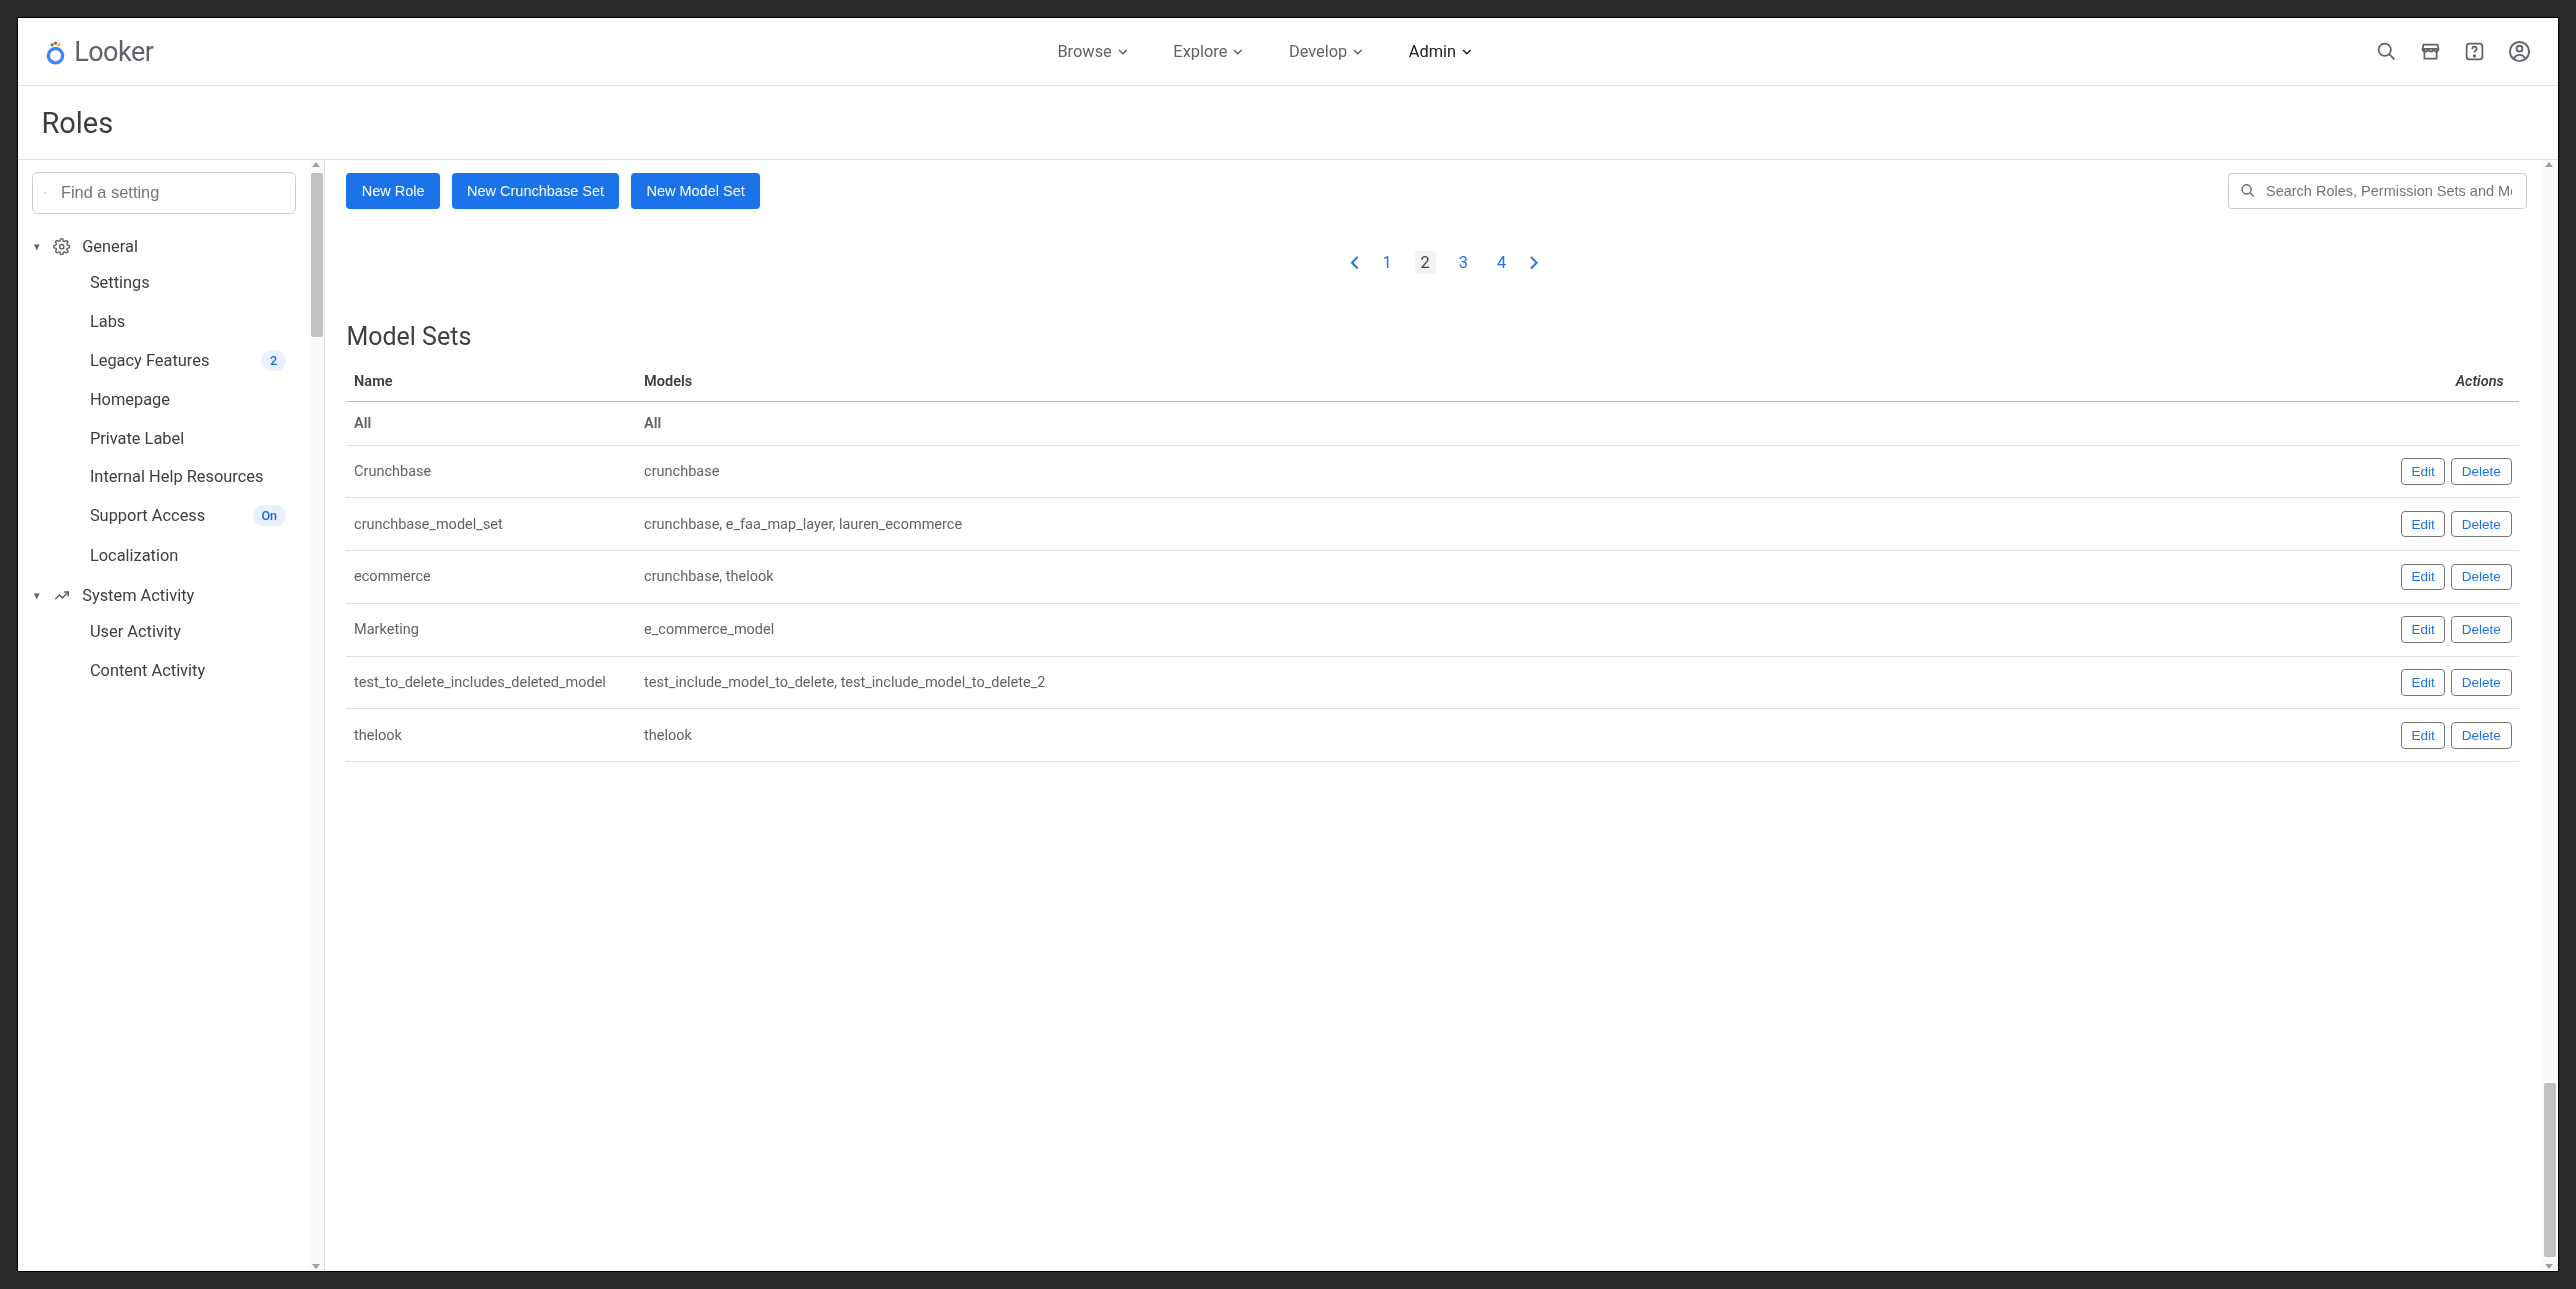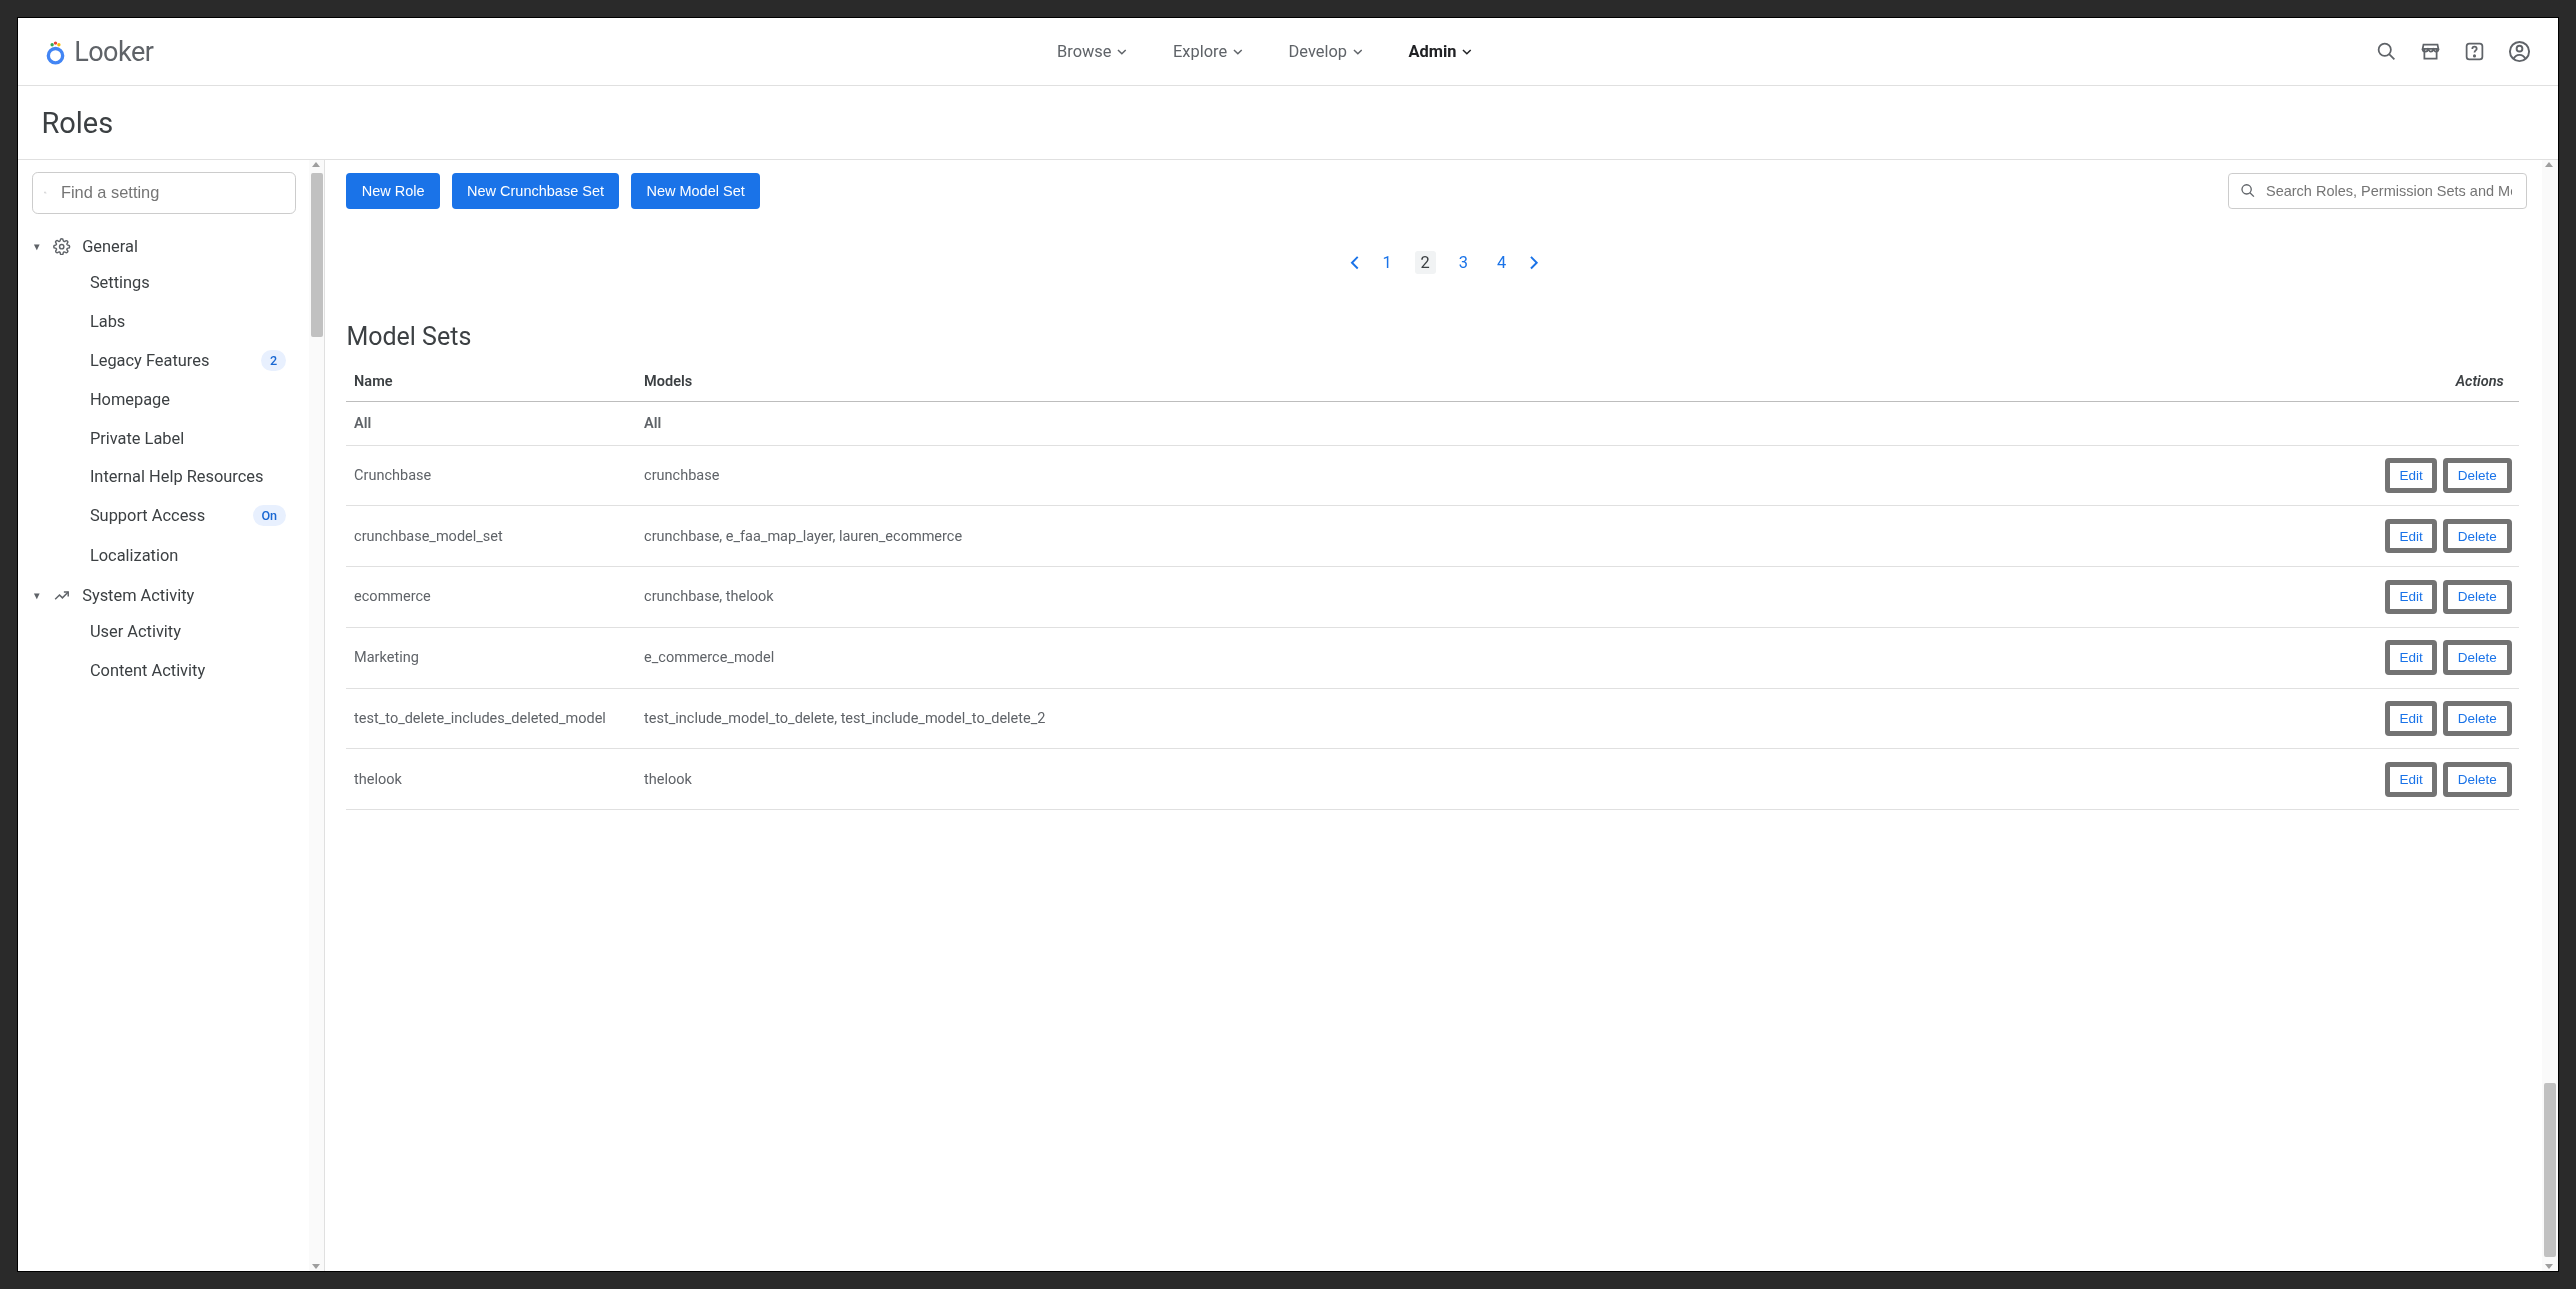--- a/index.html
+++ b/index.html
@@ -6,21 +6,21 @@
   html, body { margin: 0; padding: 0; height: 100%; font-family: -apple-system, BlinkMacSystemFont, "Segoe UI", Roboto, Helvetica, Arial, sans-serif; }
   body { background: #2a2a2a; padding: 17.4px; }
   .app-window { background: #fff; width: 100%; height: 100%; overflow: hidden; display: flex; flex-direction: column; border: 1px solid #000; }
   
   .topbar { height: 68px; border-bottom: 1px solid #e0e0e0; display: flex; align-items: center; padding: 0 27px; }
   .logo-wrap { display: flex; align-items: center; gap: 3.9px; }
   .logo-svg { width: 21px; height: 27px; }
   .brand { font-size: 27px; color: #5f6368; letter-spacing: -0.5px; margin-left: 3.9px; }
   .nav-center { flex: 1; display: flex; justify-content: center; gap: 46px; }
   .nav-item { color: #5f6368; font-size: 16.4px; display: flex; align-items: center; gap: 5.8px; cursor: pointer; }
-  .nav-item.active { color: #202124; font-weight: 700; }
+  .nav-item.active { color: #202124; font-weight: 400; }
   .nav-right { display: flex; align-items: center; gap: 23px; }
   .icon-btn { color: #5f6368; cursor: pointer; display: flex; align-items: center; }
   
   .page-title-bar { padding: 19.3px 0 19.3px 23px; }
   .page-title { font-size: 29px; color: #3c4043; font-weight: 400; }
   .content-row { flex: 1; display: flex; border-top: 1px solid #e0e0e0; overflow: hidden; }
   
   .sidebar-wrap { width: 307px; display: flex; border-right: 1px solid #e0e0e0; position: relative; }
   .sidebar { flex: 1; padding: 11.6px 13.5px 0 13.5px; overflow-y: auto; }
   .sidebar-scrollbar { width: 15.4px; background: #fafafa; position: relative; }
@@ -52,21 +52,21 @@
   .pager .pg { color: #1a73e8; cursor: pointer; padding: 1.9px 5.8px; }
   .pager .pg.current { color: #3c4043; background: #f1f3f4; border-radius: 2.9px; }
   .pager .nav-arrow { cursor: pointer; display:inline-flex; }
   .section-title { font-size: 25px; color: #3c4043; margin: 19.3px 0 9.7px 0; font-weight: 400; }
   table.data { width: calc(100% - 23px); border-collapse: collapse; }
   table.data th { text-align: left; font-size: 14.5px; color: #3c4043; font-weight: 600; padding: 11.6px 7.7px; border-bottom: 1px solid #bdbdbd; }
   table.data th.actions-col { text-align: right; padding-right: 15.4px; font-style: italic; }
   table.data td { font-size: 14.5px; color: #5f6368; padding: 12.6px 7.7px; border-bottom: 1px solid #e0e0e0; vertical-align: middle; }
   td.row-bold { font-weight: 600; color: #3c4043; }
   td.actions { text-align: right; white-space: nowrap; padding-right: 9.7px; }
-  .btn-outline { background: #fff; color: #1a73e8; border: 5px solid #737373; padding: 4.8px 9.7px; font-size: 13.5px; border-radius: 3.9px; cursor: pointer; margin-left: 5.8px; }
+  .btn-outline { background: #fff; color: #1a73e8; border: 1px solid #737373; padding: 4.8px 9.7px; font-size: 13.5px; border-radius: 3.9px; cursor: pointer; margin-left: 5.8px; }
   tr.highlighted { outline: 2.9px solid #e53935; outline-offset: -1.9px; border-radius: 5.8px; }
   tr.highlighted td:first-child { position: relative; }
   .col-name { width: 290px; }
   .col-models {  }
   .col-actions { width: 154px; }
 </style>
 </head>
 <body>
 
 <div class="app-window">

